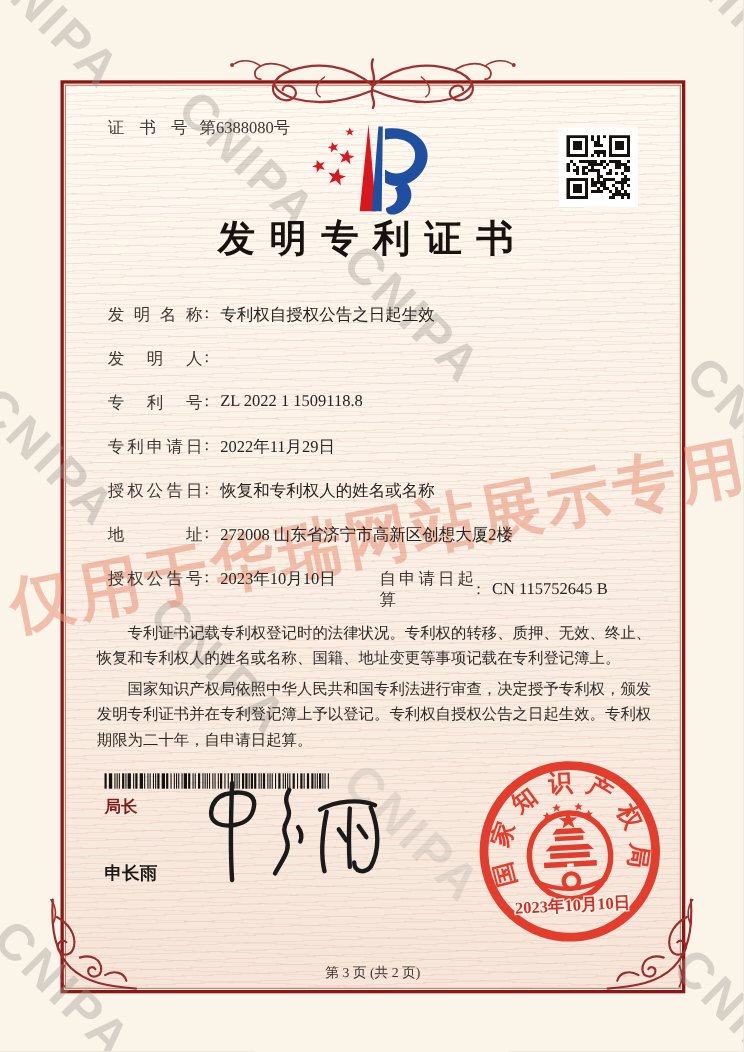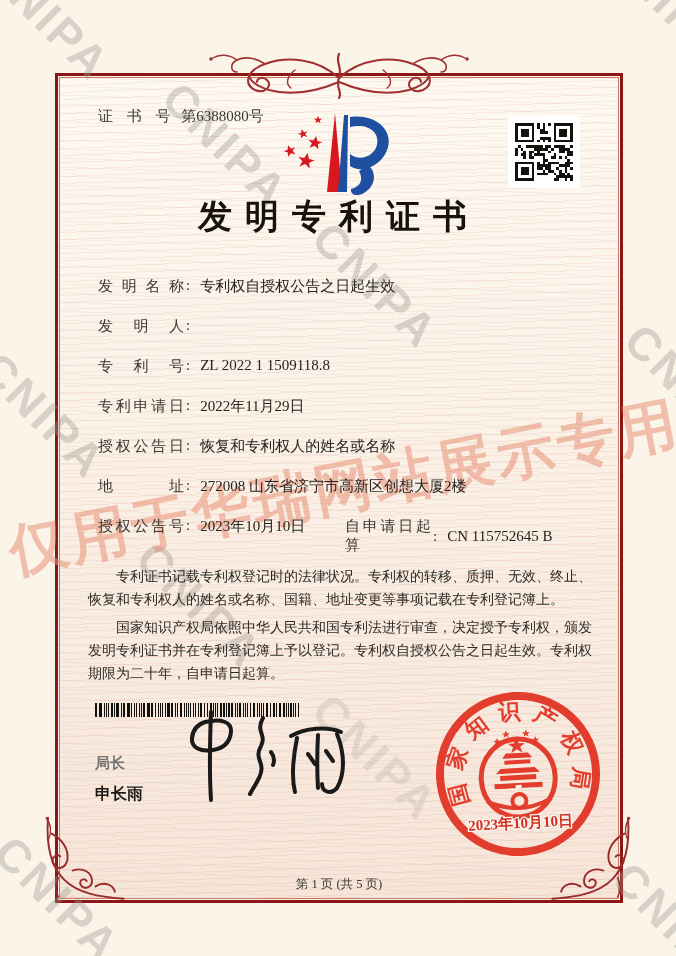--- a/index.html
+++ b/index.html
@@ -46,21 +46,21 @@
   .fvalue{margin-left:10px;color:#262320;}
   .grant-no-pair{position:absolute;left:247px;display:flex;align-items:center;}
 
   .body-text{left:88px;top:566px;width:504px;font-size:14px;line-height:1.62;
              text-align:justify;color:#2e2a26;}
   .body-text p{margin:0 0 6px 0;text-indent:2em;}
 
   .barcode{left:95px;top:703px;width:212px;height:14px;}
   .barcode i{position:absolute;top:0;bottom:0;background:#14120f;}
 
-  .sig-title{left:95px;top:754px;font-size:15px;font-weight:bold;color:#737373;
+  .sig-title{left:95px;top:724px;font-size:15px;font-weight:bold;color:#7f1d1d;
              font-family:"Liberation Sans","DejaVu Sans",sans-serif;}
   .sig-name{left:95px;top:784px;font-size:16px;font-weight:bold;color:#1c1916;
              font-family:"Liberation Sans","DejaVu Sans",sans-serif;}
   .signature{left:175px;top:708px;}
 
   .seal{left:430px;top:686px;z-index:3;opacity:.95;transform:rotate(-3deg);}
 
   .page-num{left:55px;top:876px;width:568px;text-align:center;font-size:12.5px;color:#3a352f;}
   .continuation{left:55px;top:906px;width:568px;text-align:center;}
   .continuation span{display:inline-block;background:#ffffff;padding:4px 16px;font-size:15px;
@@ -549,15 +549,15 @@
         <circle cx="88" cy="115" r="7" fill="none" stroke="#e23424" stroke-width="4"></circle>
         <path d="M56,114 Q88,130 120,114" fill="none" stroke="#e23424" stroke-width="4"></path>
       </g>
       <defs>
         <path id="st2" d="M0,-10 L2.94,-3.09 10,-3.09 4.27,1.18 6.47,8.09 0,3.82 -6.47,8.09 -4.27,1.18 -10,-3.09 -2.94,-3.09 Z"></path>
       </defs>
       <text x="88" y="142" text-anchor="middle" font-size="15" font-weight="bold" fill="#d2251a" style="paint-order:stroke;stroke:#fdf6ee;stroke-width:2.5" font-family="Liberation Serif, DejaVu Serif, serif">2023年10月10日</text>
     </g>
   </svg>
 
-  <div class="z2 page-num">第 1 页 (共 5 页)</div>
+  <div class="z2 page-num">第 3 页 (共 2 页)</div>
 
 </div>
 
 </body></html>

